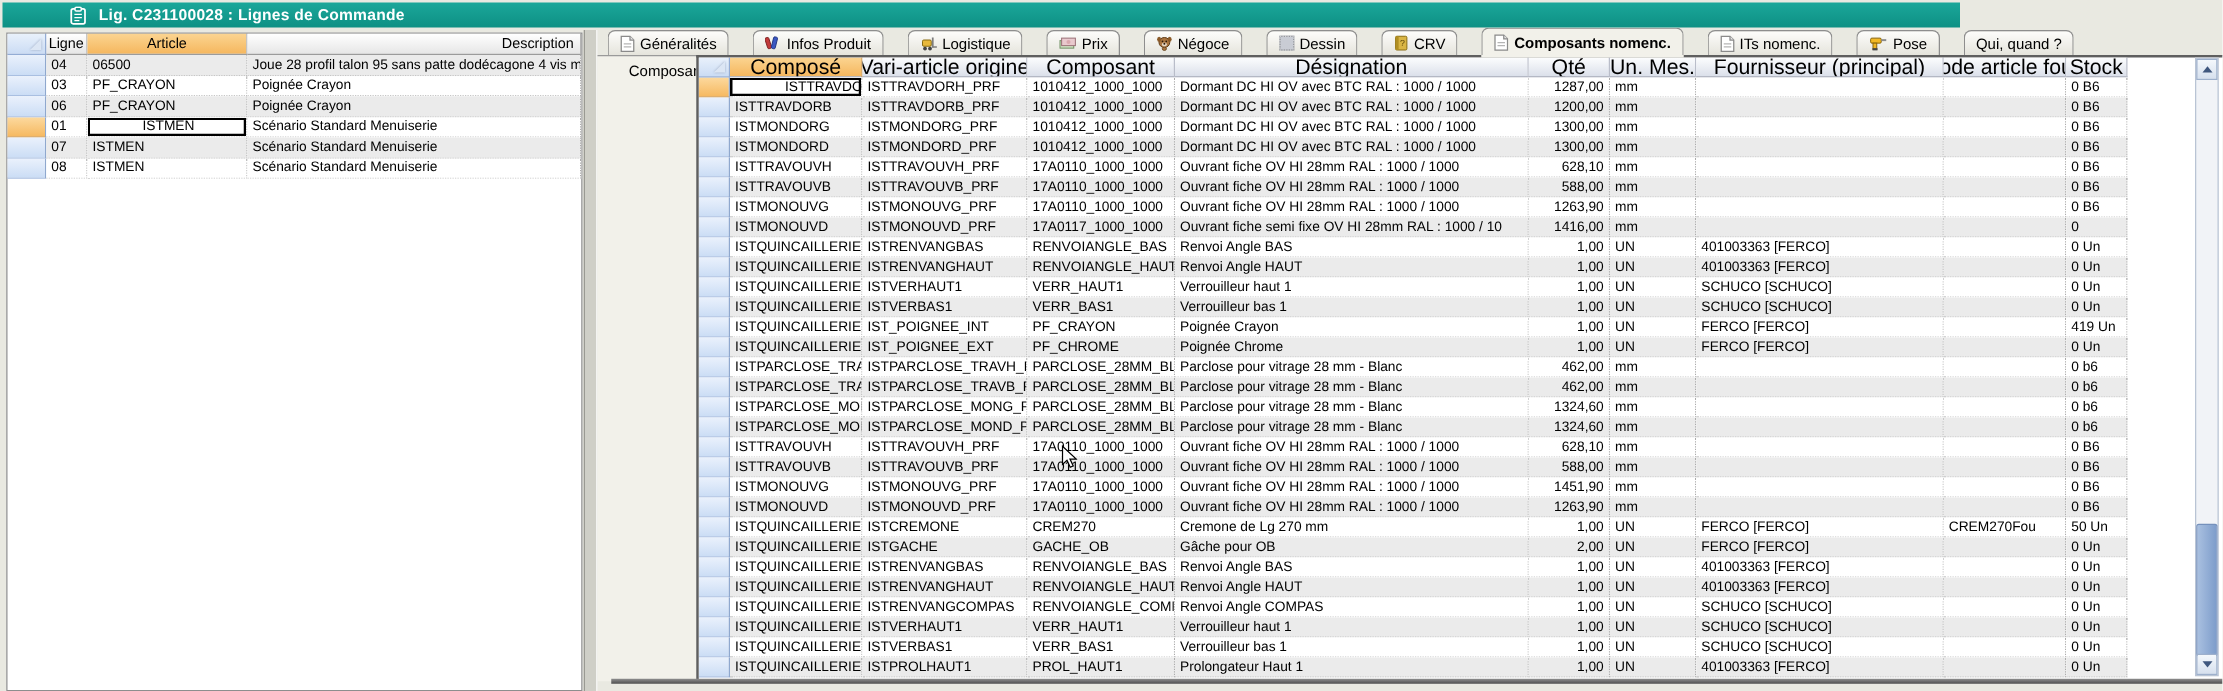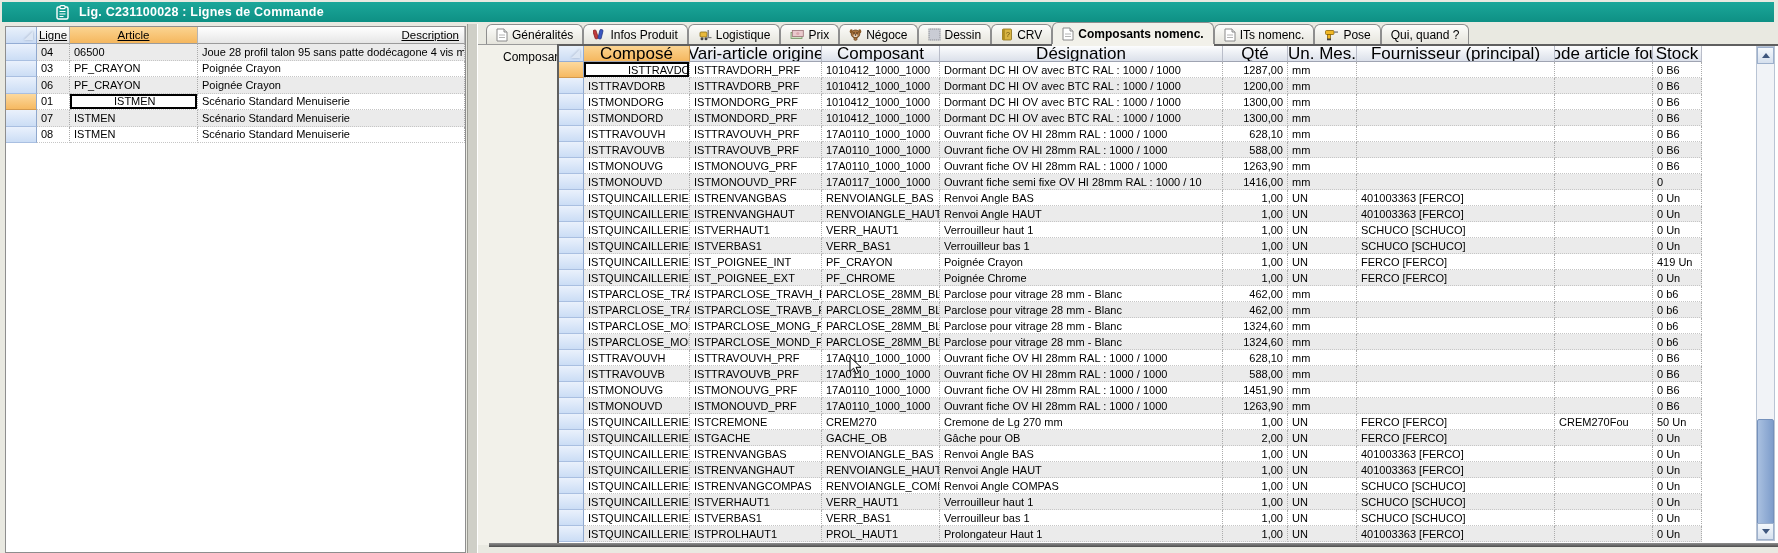--- a/index.html
+++ b/index.html
@@ -5,37 +5,37 @@
   html,body{margin:0;padding:0;}
   body{
     width:1778px;height:553px;position:relative;overflow:hidden;
     background:#E9E9E1;
     font-family:"Liberation Sans",sans-serif;
     font-size:11px;color:#000;
     -webkit-font-smoothing:none;
   }
   
   .titlebar{
-    position:absolute;left:2px;top:2px;width:1772px;height:20px;
+    position:absolute;left:2px;top:2px;width:1566px;height:20px;
     background:linear-gradient(#1BA79A,#0E9084);
     display:flex;align-items:center;color:#fff;
   }
   .titlebar .tb-icon{margin-left:54px;display:flex;align-items:center;}
   .titlebar .tb-title{margin-left:10px;font-size:12.5px;font-weight:bold;letter-spacing:.2px;}
   
   .left-grid{
     position:absolute;left:5px;top:26px;width:461px;height:527px;
     background:#fff;border:1px solid #8E8E8E;box-sizing:border-box;
   }
   .lg-header{display:grid;grid-template-columns:31px 33px 128px 1fr;height:17px;}
   .lg-header .hcell{
     background:linear-gradient(#FFFFFF,#E6E6E6);
     border-right:1px solid #B5B5B5;border-bottom:1px solid #9B9B9B;
     display:flex;align-items:center;justify-content:center;
-    font-size:11.5px;text-decoration:underline;overflow:hidden;white-space:nowrap;
+    font-size:11.5px;overflow:hidden;white-space:nowrap;
   }
   .lg-header .hcell.orange{background:linear-gradient(#FBD491,#F5B75E);}
   .lg-header .hcell.right{justify-content:flex-end;padding-right:5px;}
   .lg-header .selhead{
     background:linear-gradient(#E9F1FB,#CBDCF4);
     border-right:1px solid #93ACD4;border-bottom:1px solid #93ACD4;position:relative;
   }
   .selhead .tri{position:absolute;right:3px;bottom:3px;width:0;height:0;
     border-bottom:9px solid #DCE6F4;border-left:9px solid transparent;
     filter:drop-shadow(0 0 1px #9aa8c0);}
@@ -62,21 +62,21 @@
     position:absolute;left:478px;top:44px;width:1300px;height:500px;
     background:#F2F1EA;border-top:1px solid #9a9a9a;
   }
   .tabstrip{
     position:absolute;left:486px;top:23px;height:21px;display:flex;align-items:flex-end;z-index:3;
   }
   .tab{
     height:19px;display:flex;align-items:center;gap:4px;padding:0 9px;
     background:linear-gradient(#FDFDFB,#E5E4DC);
     border:1px solid #8E8E8E;border-bottom:none;border-radius:6px 6px 0 0;
-    margin-right:0;font-size:12px;white-space:nowrap;position:relative;
+    margin-right:19px;font-size:12px;white-space:nowrap;position:relative;
   }
   .tab.active{
     height:21px;background:#F2F1EA;font-weight:bold;z-index:4;
     box-shadow:0 2px 0 #F2F1EA;
   }
   .tab-icon{display:flex;align-items:center;}
   
   .comp-label{position:absolute;left:503px;top:50px;font-size:12px;}
   
   .right-grid{

